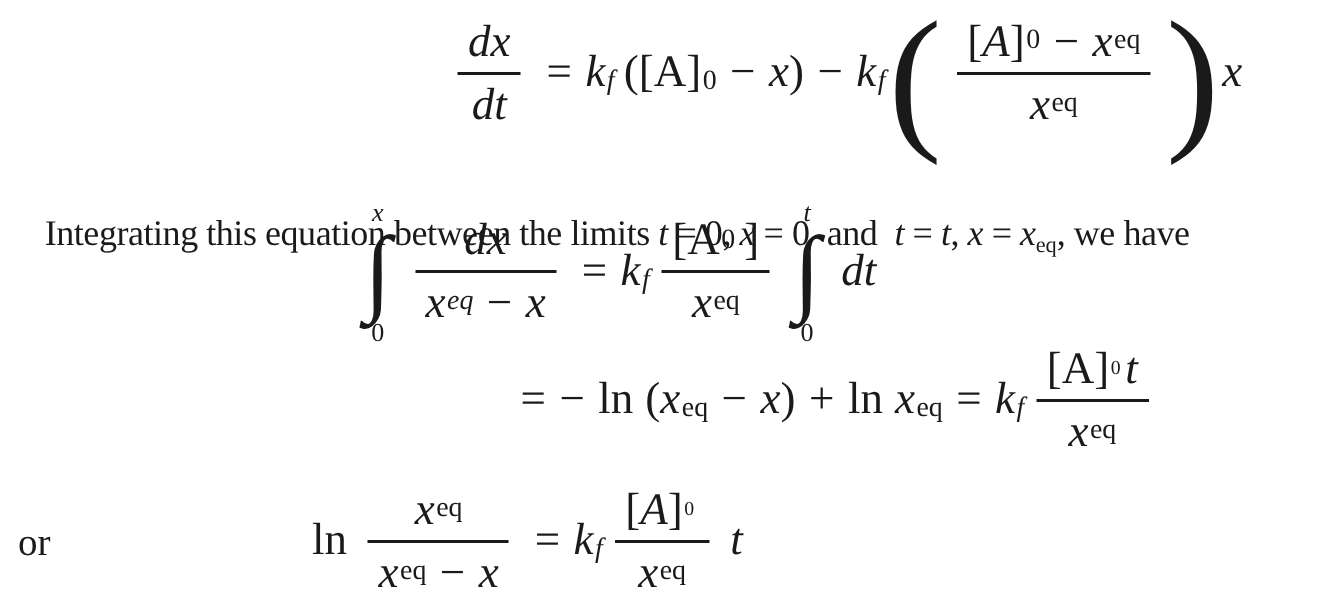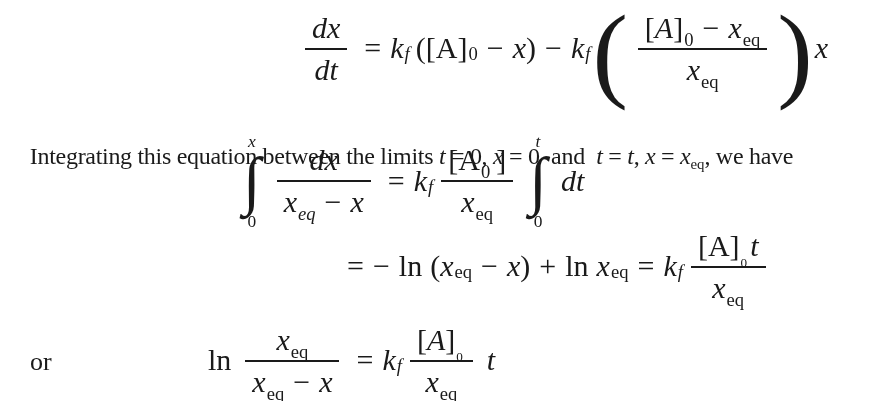--- a/index.html
+++ b/index.html
@@ -10,30 +10,30 @@
   
   .eqrow{position:absolute;display:flex;align-items:center;font-size:30px;line-height:1.15;white-space:pre;}
   .rm{font-style:normal;}
   .it{font-style:italic;}
   .op{font-style:normal;margin:0 9px;}
   .sp6{margin-left:6px;}
   .sub{font-size:0.62em;position:relative;top:0.33em;margin-left:1px;line-height:1;font-style:normal;}
   .sub.it{font-style:italic;}
   .tiny{font-size:0.44em;position:relative;top:0.58em;margin:0 3px 0 1px;line-height:1;font-style:normal;}
   .frac{display:inline-flex;flex-direction:column;align-items:center;margin:0 8px;line-height:1.05;}
-  .fnum,.fden{display:inline-flex;align-items:flex-end;justify-content:center;padding:0 7px;}
+  .fnum,.fden{display:inline-flex;align-items:flex-start;justify-content:center;padding:0 7px;}
   .fbar{align-self:stretch;height:2px;background:#1a1a1a;margin:4px 0;}
   .intwrap{display:inline-flex;flex-direction:column;align-items:center;margin:0 8px;line-height:1;}
   .ilim{font-size:0.58em;line-height:1.05;}
   .isign{font-size:2.15em;line-height:0.92;font-style:normal;padding:1px 0;}
   .bigp{font-size:3.55em;font-style:normal;line-height:0;position:relative;top:0.03em;margin:0 2px;}
   
   .textline{position:absolute;left:7px;top:111px;font-size:24px;letter-spacing:-0.3px;white-space:pre;line-height:1.25;}
   .ssub{font-size:0.62em;position:relative;top:0.33em;letter-spacing:0;}
-  .orlabel{position:absolute;left:30px;top:347px;font-size:26px;}
+  .orlabel{position:absolute;left:12px;top:347px;font-size:26px;}
 </style>
 </head>
 <body>
 
 <div class="page">
 
   <div class="eqrow" style="left:297px;top:12px;">
     <span class="frac">
       <span class="fnum"><span class="it">dx</span></span>
       <span class="fbar"></span>

